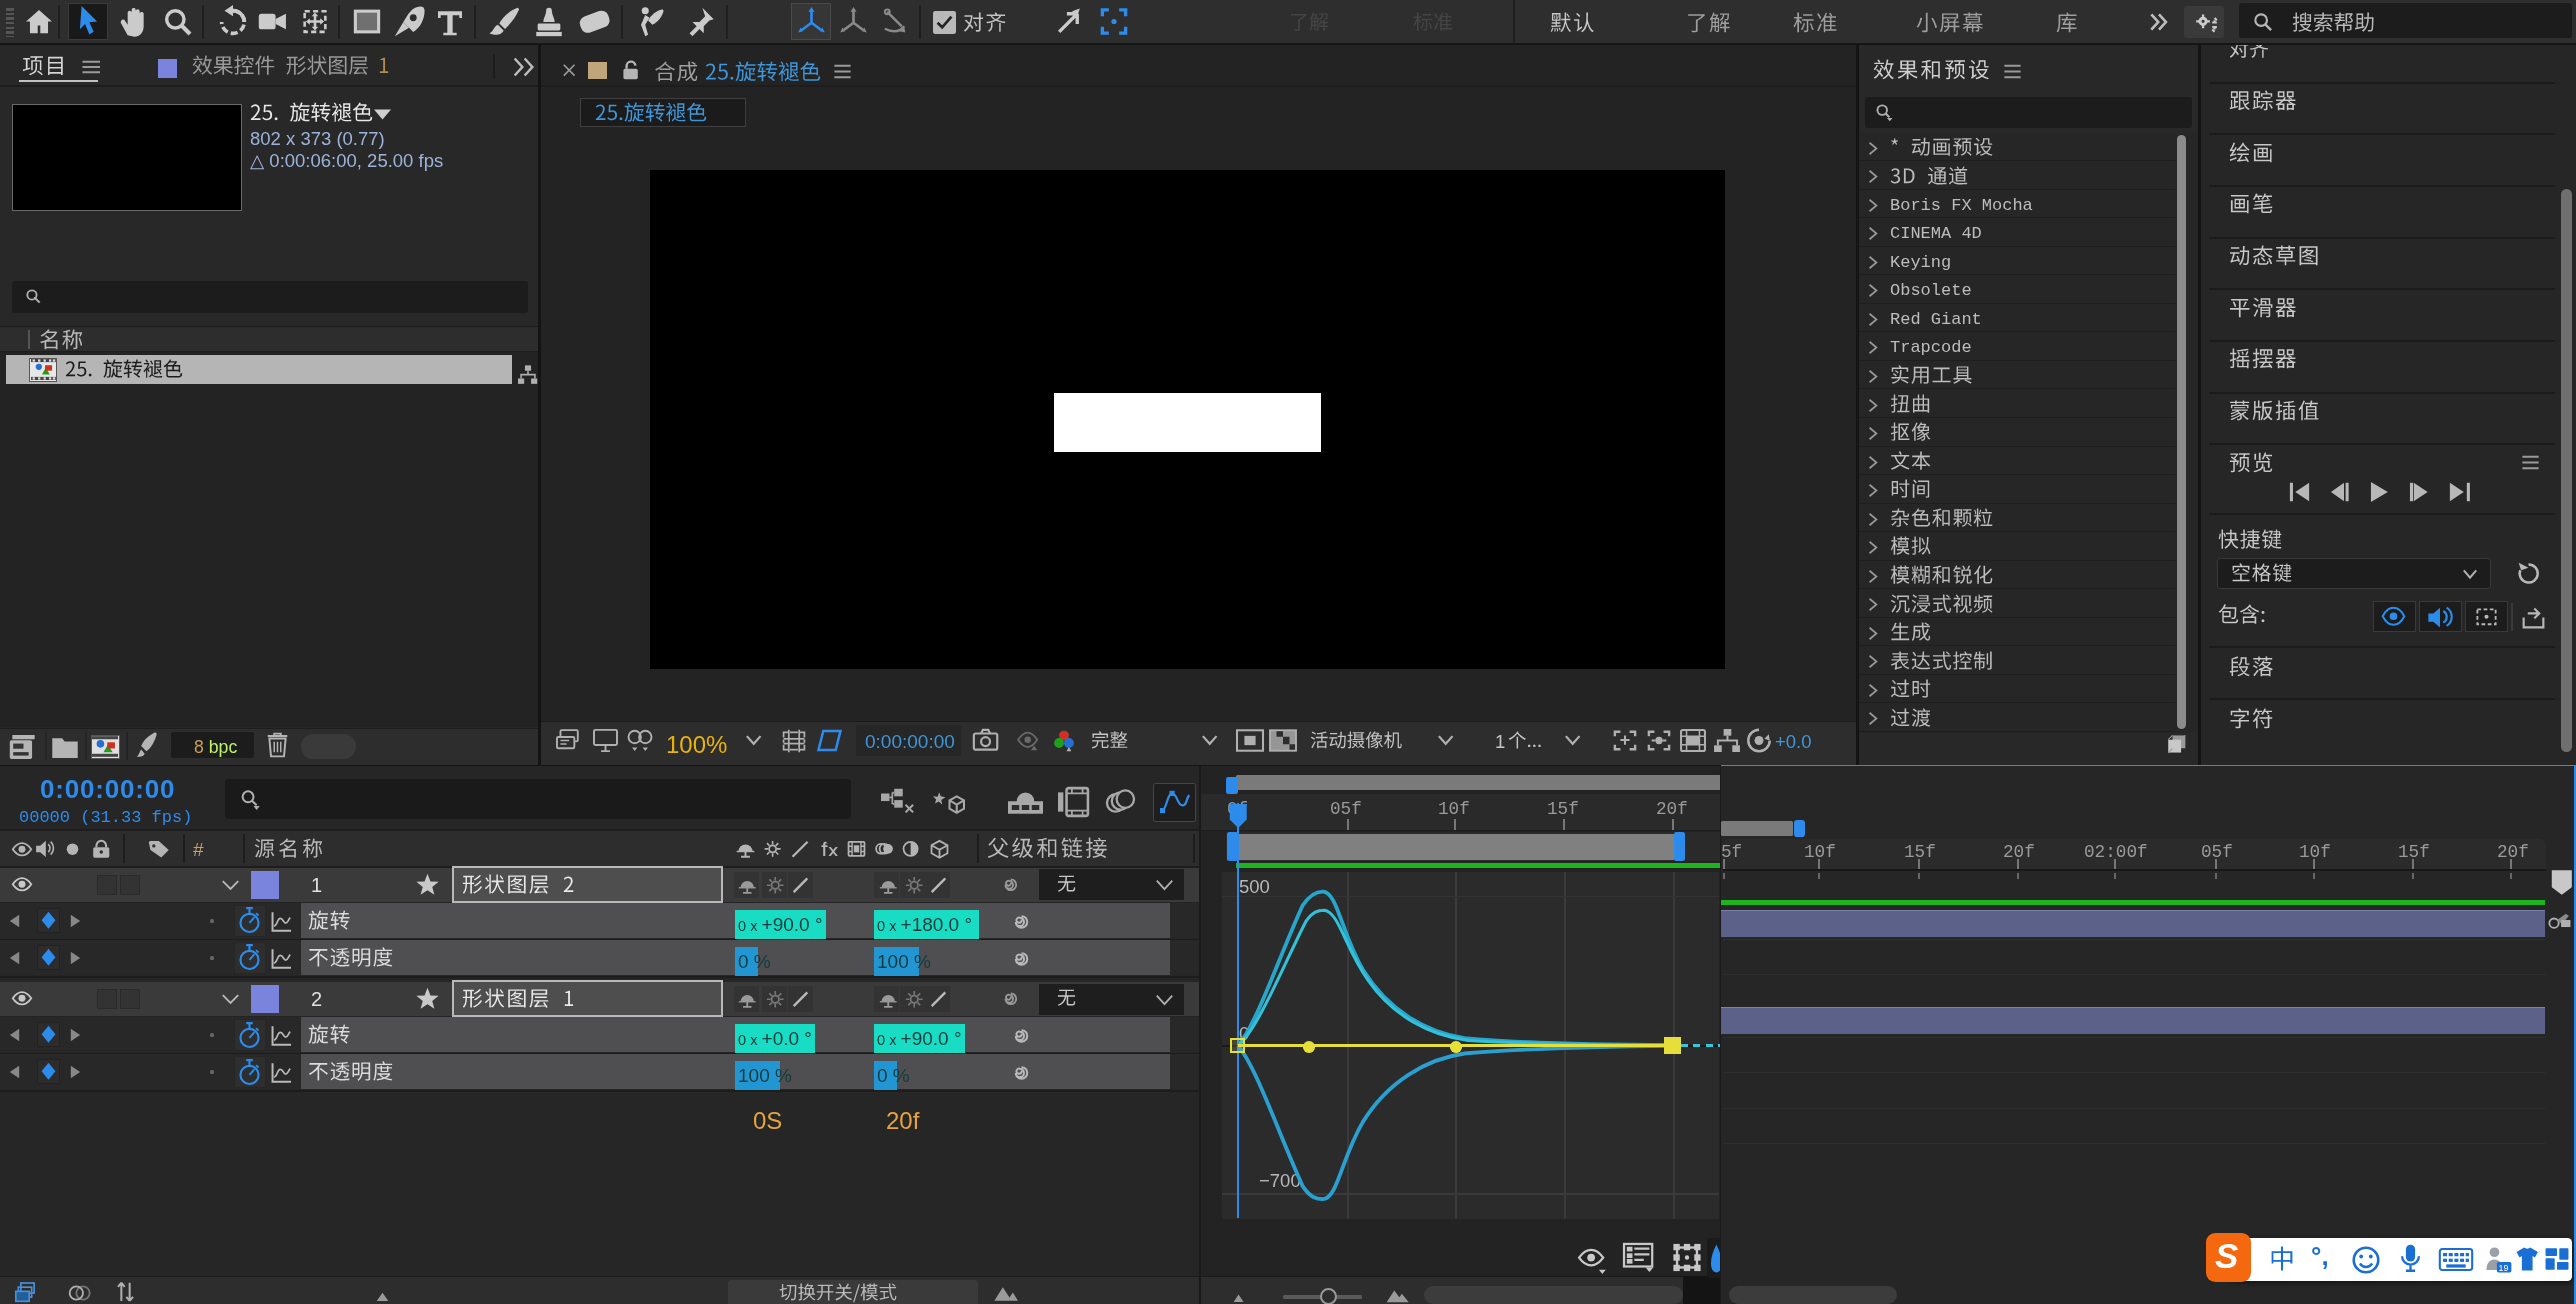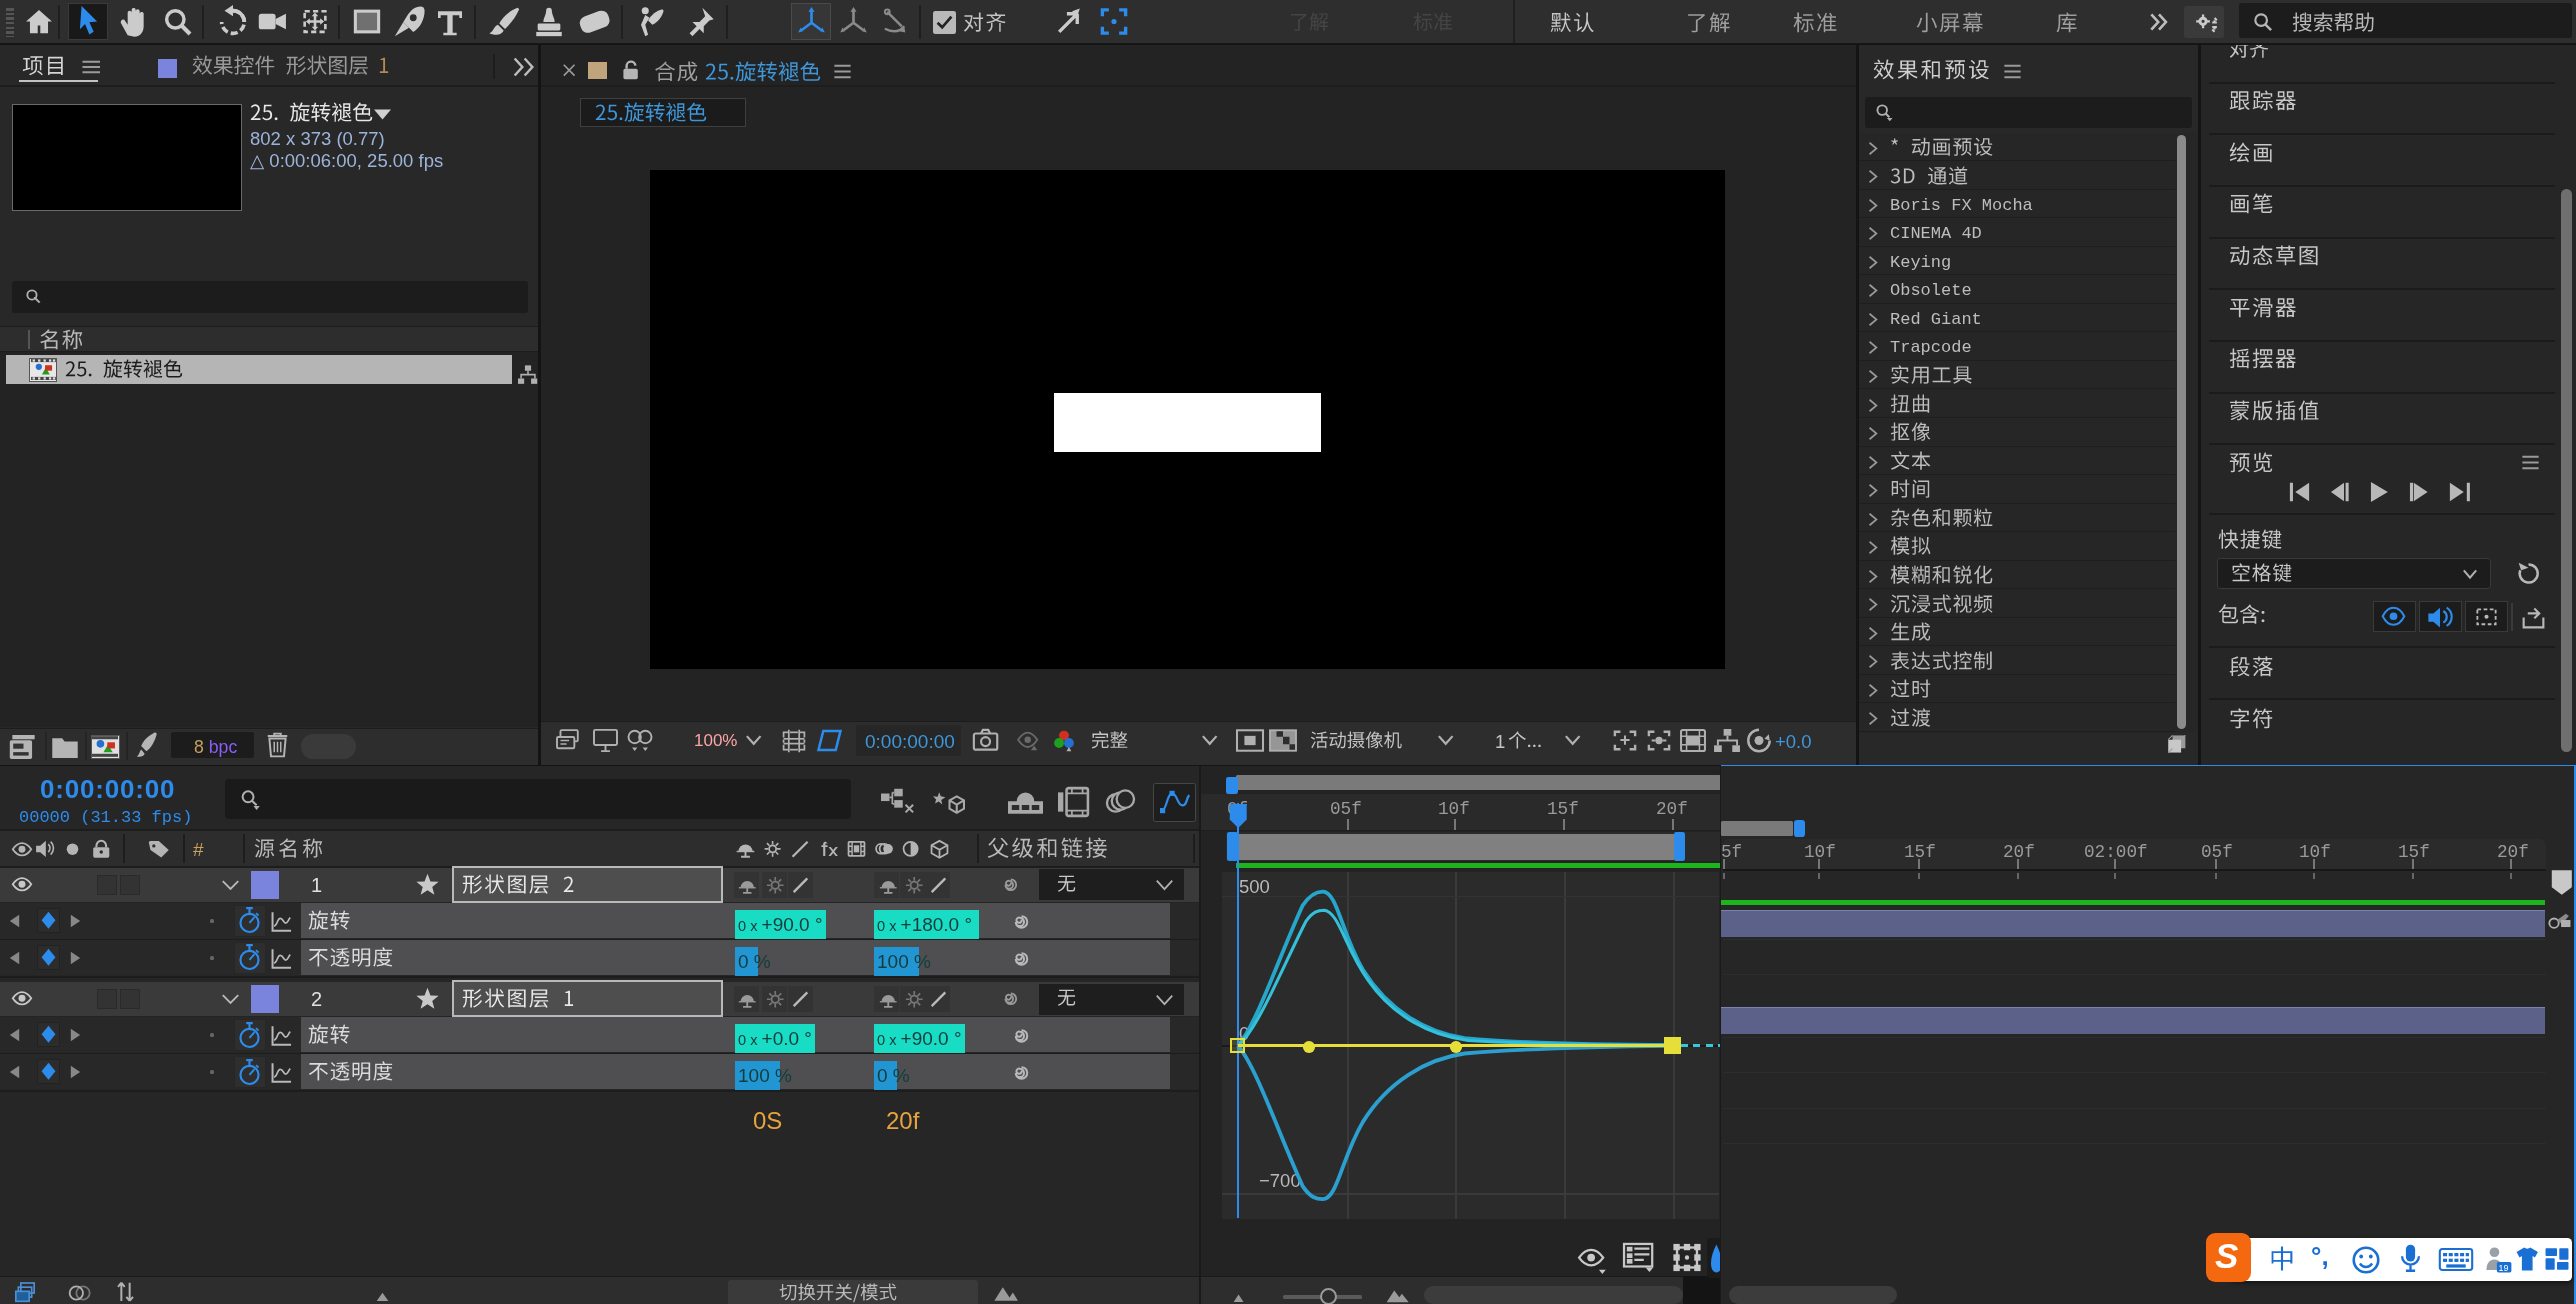--- a/index.html
+++ b/index.html
@@ -265,21 +265,21 @@
     <circle cx="11" cy="10" r="5" fill="#2470d0"></circle>
     <path d="M15 21l6-10 6 10z" fill="#1da01d"></path>
     <rect x="20" y="8" width="10" height="8" fill="#d03020"></rect>
   </svg>
 <div class="ab" style="left:126px;top:732px;width:1.5px;height:28px;background:#242424"></div>
 <svg class="ab" style="left:136px;top:732px;" width="26" height="28" viewBox="0 0 30 32">
     <path d="M22 0C14 4 8 10 6 16l6 6C18 18 22 10 24 2z" fill="#b5b5b5"></path>
     <path d="M6 20c-2 2-2 6-5 8 4 1 8 0 9-3z" fill="#b5b5b5"></path>
   </svg>
 <div class="ab" style="left:171px;top:732px;width:83px;height:26px;background:#1c1c1c;border-radius:2.3px"></div>
-<div class="ab" style="left:194px;top:737px;font-size:17.7px;color:#c9a05c;">8 <span style="color:#8b5cf6">bpc</span></div>
+<div class="ab" style="left:194px;top:737px;font-size:17.7px;color:#c9a05c;">8 <span style="color:#bef264">bpc</span></div>
 <svg class="ab" style="left:266px;top:732px;" width="23" height="26" viewBox="0 0 28 32">
     <path d="M4 8h20l-2 22H6zM2 5h24M10 5V2h8v3" stroke="#b5b5b5" stroke-width="2.4" fill="none"></path>
     <path d="M10 12v13M14 12v13M18 12v13" stroke="#b5b5b5" stroke-width="1.8"></path>
   </svg>
 <div class="ab" style="left:301px;top:734px;width:55px;height:25px;background:#3a3a3a;border-radius:12.3px"></div>
 <div class="ab" style="left:541px;top:45px;width:1315px;height:720px;background:#232323"></div>
 <div class="ab" style="left:541px;top:85px;width:1315px;height:1.5px;background:#1d1d1d"></div>
 <svg class="ab" style="left:563px;top:64px;" width="12.3" height="12.3" viewBox="0 0 16 16">
     <path d="M1 1l14 14M15 1L1 15" stroke="#9a9a9a" stroke-width="2.2"></path>
   </svg>
@@ -324,21 +324,21 @@
   </svg>
 <svg class="ab" style="left:593px;top:729px;" width="25" height="23" viewBox="0 0 28 26">
     <rect x="1" y="1" width="26" height="17" rx="1.5" fill="none" stroke="#b0b0b0" stroke-width="2.2"></rect>
     <path d="M9 25h10M14 19v6" stroke="#b0b0b0" stroke-width="2.2"></path>
   </svg>
 <svg class="ab" style="left:626px;top:729px;" width="28" height="23" viewBox="0 0 30 26">
     <circle cx="9" cy="9" r="7" fill="none" stroke="#b0b0b0" stroke-width="2.2"></circle>
     <circle cx="21" cy="9" r="7" fill="none" stroke="#b0b0b0" stroke-width="2.2"></circle>
     <path d="M6 21l3 4 3-4M18 21l3 4 3-4" fill="#b0b0b0"></path>
   </svg>
-<div class="ab" style="left:666px;top:731px;font-size:17px;color:#fca5a5;margin-left:28px;">100%</div>
+<div class="ab" style="left:666px;top:731px;font-size:24px;color:#eab308;">100%</div>
 <svg class="ab" style="left:746px;top:735px;" width="15.4" height="10.8" viewBox="0 0 18 12">
     <path d="M1 1l8 9 8-9" stroke="#b0b0b0" stroke-width="2.6" fill="none"></path>
   </svg>
 <svg class="ab" style="left:780px;top:728px;" width="28" height="26" viewBox="0 0 28 30">
     <rect x="2" y="5" width="24" height="20" fill="none" stroke="#b0b0b0" stroke-width="2"></rect>
     <rect x="7" y="0" width="2.4" height="30" fill="#2d2d2d"></rect>
     <rect x="18.5" y="0" width="2.4" height="30" fill="#2d2d2d"></rect>
     <rect x="0" y="11" width="28" height="2.4" fill="#2d2d2d"></rect>
     <rect x="0" y="17" width="28" height="2.4" fill="#2d2d2d"></rect>
     <rect x="7" y="2" width="2" height="26" fill="#b0b0b0"></rect>

